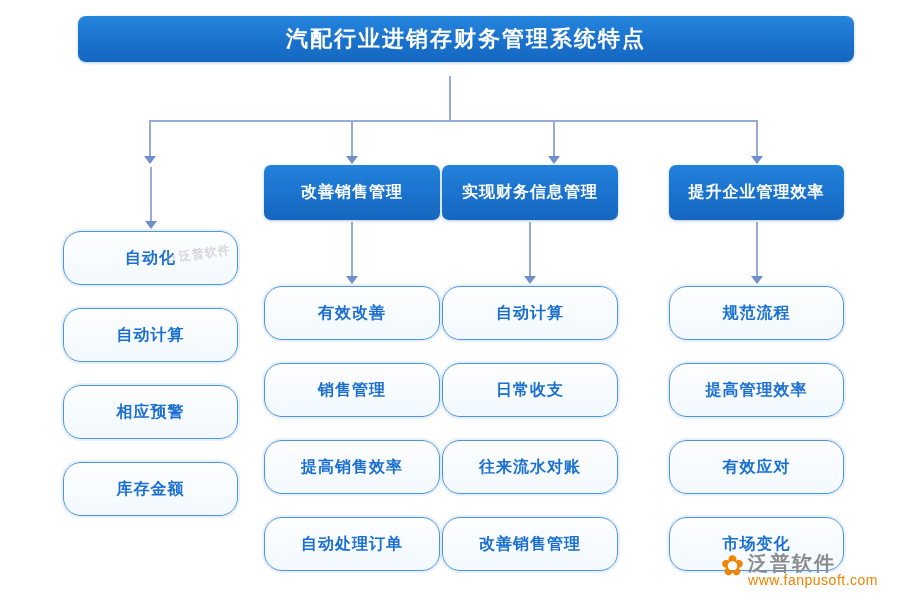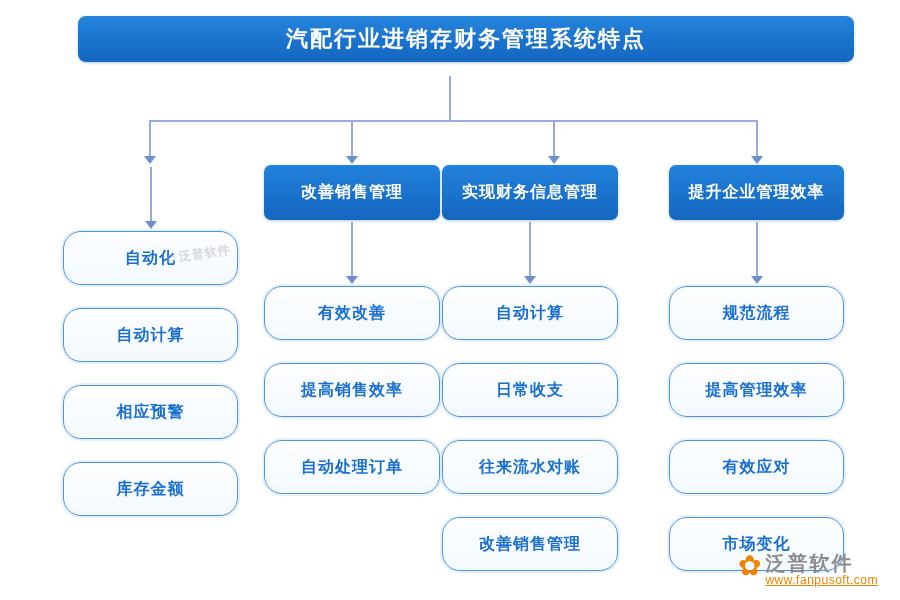--- a/index.html
+++ b/index.html
@@ -53,21 +53,21 @@
     font-size:12px;font-weight:bold;transform:rotate(-8deg);
     display:flex;align-items:center;gap:2px;pointer-events:none;white-space:nowrap;
   }
   .wm-faint .wm-ico{color:#b9b9b9;font-size:13px;}
   .brand-watermark{
     position:absolute;right:22px;bottom:14px;display:flex;align-items:flex-start;gap:4px;
   }
   .brand-watermark .wm-ico{color:#f08300;font-size:28px;line-height:28px;}
   .brand-watermark .wm-txt{display:flex;flex-direction:column;}
   .brand-watermark .wm-name{color:#8c8c8c;font-size:20px;font-weight:bold;letter-spacing:2px;line-height:22px;}
-  .brand-watermark .wm-url{color:#f08300;font-size:12px;line-height:12px;letter-spacing:.5px;text-decoration:underline;}
+  .brand-watermark .wm-url{color:#f08300;font-size:14px;line-height:12px;letter-spacing:.5px;}
 </style>
 </head>
 <body>
 
 <div class="canvas">
 
   <div class="title-banner">汽配行业进销存财务管理系统特点</div>
 
   <div class="line v" style="left:449px;top:76px;height:45px;"></div>
   <div class="line h" style="left:149px;top:120px;width:609px;"></div>
@@ -101,20 +101,21 @@
     <div class="item">库存金额</div>
   </div>
 
   <div class="column" style="left:264px;width:176px;">
     <div class="col-header">改善销售管理</div>
     <div class="col-arrow">
         <i class="vline"></i>
         <span class="ahead"></span>
       </div>
     <div class="item">有效改善</div>
+    <div class="item">销售管理</div>
     <div class="item">提高销售效率</div>
     <div class="item">自动处理订单</div>
   </div>
 
   <div class="column" style="left:442px;width:176px;">
     <div class="col-header">实现财务信息管理</div>
     <div class="col-arrow">
         <i class="vline"></i>
         <span class="ahead"></span>
       </div>

